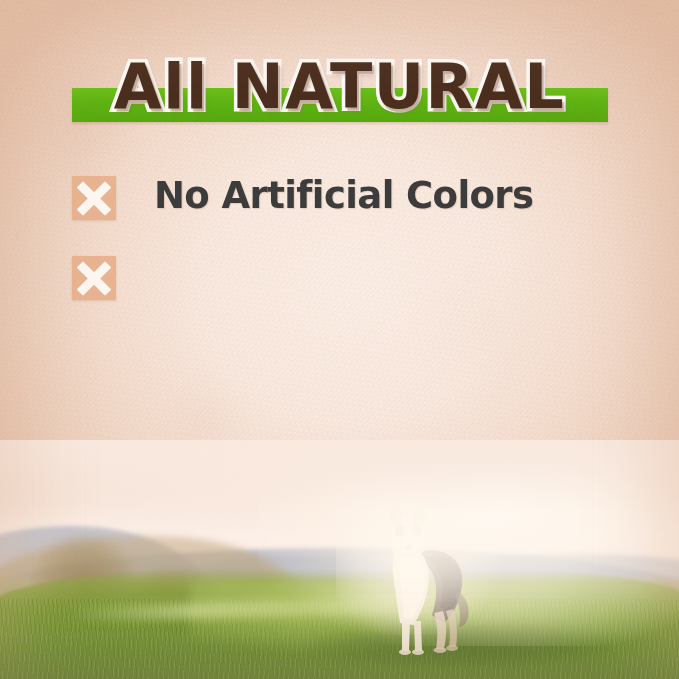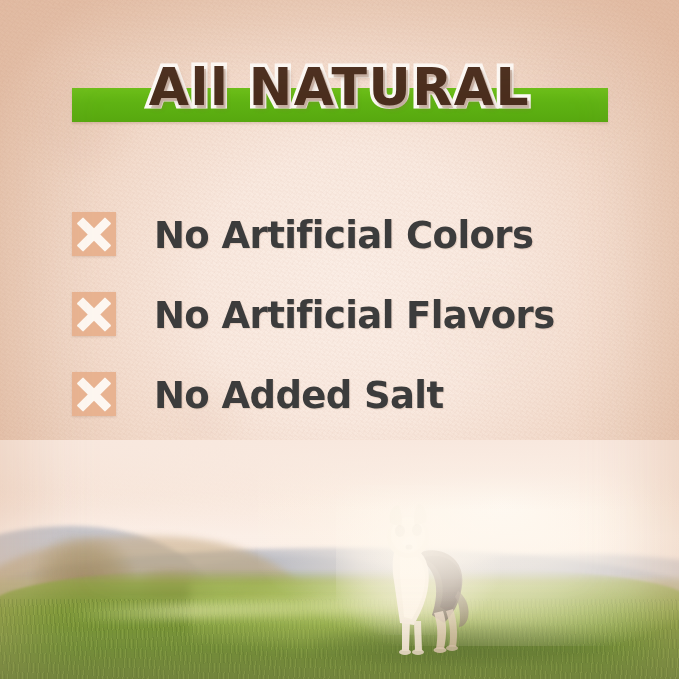--- a/index.html
+++ b/index.html
@@ -255,21 +255,21 @@
     top: 40px;
     width: 536px;
     height: 34px;
     background: linear-gradient(to bottom, #6dbf1a 0%, #5fb313 42%, #57a80f 100%);
     box-shadow: 0 2px 2px rgba(120,80,50,.18);
   }
   .headline {
     position: absolute;
     left: 0; right: 0; top: 0;
     text-align: center;
-    font-size: 52px;
+    font-size: 62px;
     line-height: 78px;
     font-weight: 700;
     letter-spacing: 1.5px;
     color: #4a2e1e;
     font-family: "DejaVu Sans", sans-serif;
     -webkit-text-stroke: 7px #fdfaf6;
     paint-order: stroke fill;
     text-shadow:
        2px 3px 0 rgba(150,110,85,.35),
        3px 4px 4px rgba(140,100,78,.30);
@@ -278,21 +278,21 @@
 
   
   .claims {
     position: absolute;
     left: 72px;
     top: 176px;
     width: 560px;
   }
   .claim-row {
     display: flex;
-    align-items: flex-end;
+    align-items: flex-start;
     height: 80px;
   }
   .xbox {
     position: relative;
     flex: 0 0 auto;
     width: 44px;
     height: 44px;
     background: #e8b391;
     box-shadow: 0 1px 2px rgba(150,110,85,.22);
   }
@@ -421,25 +421,20 @@
 
   <div class="claims">
 
     <div class="claim-row">
       <span class="xbox"></span>
       <span class="claim-label">No Artificial Colors</span>
     </div>
 
     <div class="claim-row">
       <span class="xbox"></span>
-      <span class="claim-label">No Artificial Flavors</span>
     </div>
 
 
-    <div class="claim-row">
-      <span class="xbox"></span>
-      <span class="claim-label">No Added Salt</span>
-    </div>
 
   </div>
 
   <div class="edge-vignette"></div>
 </div>
 
 </body></html>

